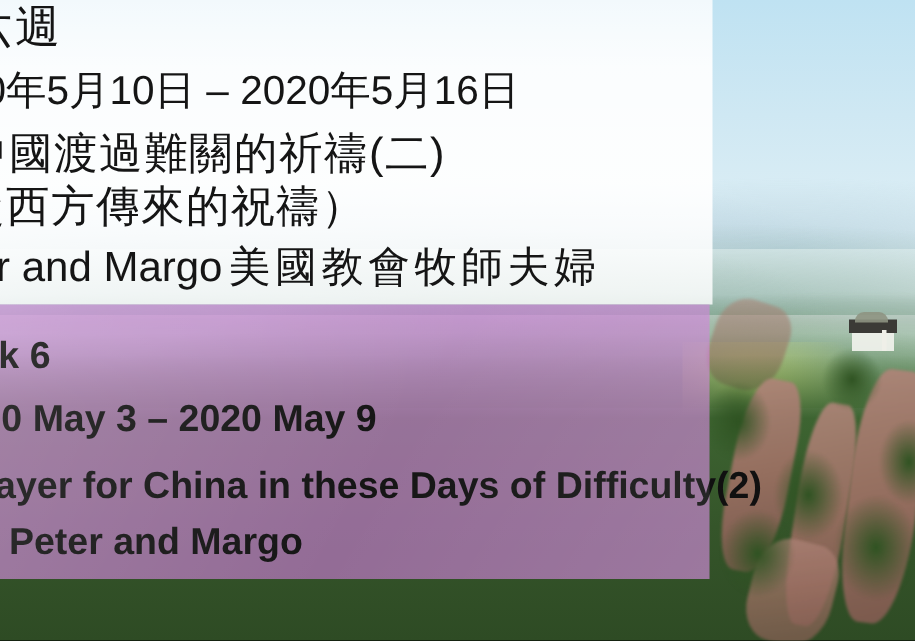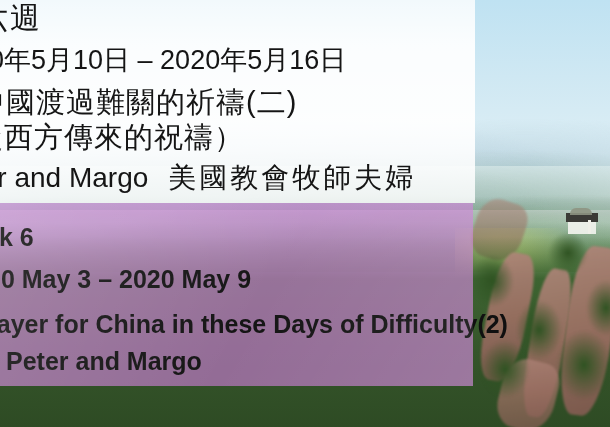--- a/index.html
+++ b/index.html
@@ -152,21 +152,21 @@
     position: absolute;
     left: 0; top: 0; right: 0; bottom: 0;
     color: #151515;
   }
   .cn-line { position: absolute; white-space: nowrap; }
   .cn-title   { left: -22px;  top: -2px;  font-size: 30px; font-weight: 400; letter-spacing: 2px; }
   .cn-date    { left: -26px;  top: 42px;  font-size: 27px; font-weight: 400; letter-spacing: 0px; }
   .cn-prayer  { left: -24px;  top: 83px;  font-size: 29px; font-weight: 400; letter-spacing: 1px; }
   .cn-sub     { left: -26px;  top: 118px; font-size: 29px; font-weight: 400; letter-spacing: 1px; }
   .cn-names   { left: -26px;  top: 159px; font-size: 28px; font-weight: 400; letter-spacing: 0px; }
-  .cn-names .cnpart { margin-left: 20px; letter-spacing: 3px; }
+  .cn-names .cnpart { margin-left: 4px; letter-spacing: 3px; }
 
   
   .panel-en {
     position: absolute;
     left: 0;
     top: 203px;
     width: 473px;
     height: 183px;
     background: rgba(203,119,214,.62);
   }

